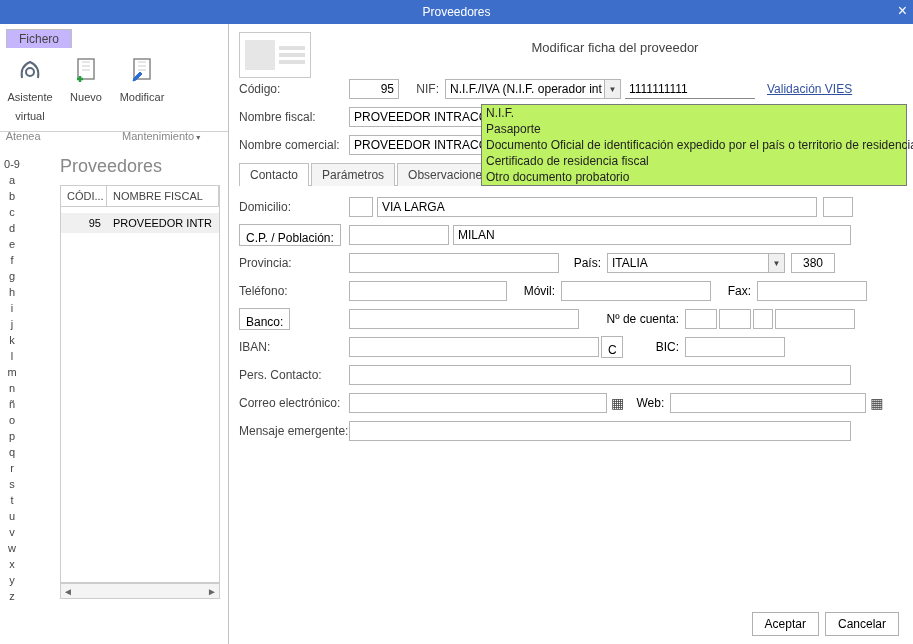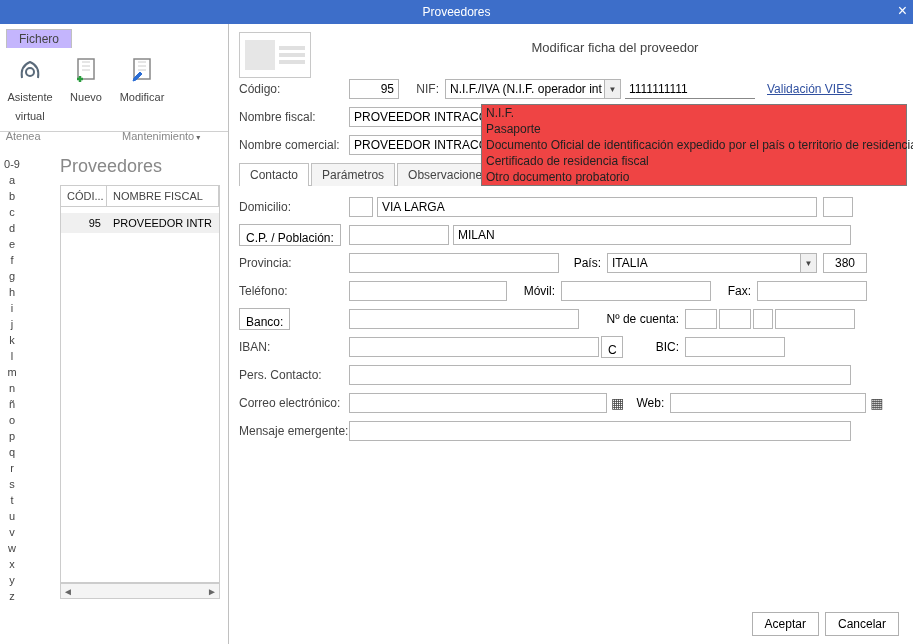--- a/index.html
+++ b/index.html
@@ -60,21 +60,21 @@
 .combo .drop { position: absolute; right: 1px; top: 1px; width: 16px; height: 18px; background: #f0f0f0; border-left: 1px solid #b5b5b5; display: flex; align-items: center; justify-content: center; font-size: 8px; color: #444; cursor: pointer; }
 .link { color: #3050a0; text-decoration: underline; cursor: pointer; margin-left: 12px; }
 .btn-sq { border: 1px solid #b5b5b5; height: 22px; padding: 6px 6px; background: #fff; cursor: pointer; }
 
 
 .tabs { display: flex; border-bottom: 1px solid #c0c0c0; margin-top: 6px; margin-bottom: 10px; }
 .tab { padding: 4px 10px; border: 1px solid #c0c0c0; border-bottom: none; margin-right: 2px; background: #f4f4f4; color: #444; cursor: pointer; position: relative; top: 1px; }
 .tab.active { background: #fff; }
 
 
-.dropdown-list { position: absolute; left: 252px; top: 80px; width: 426px; border: 1px solid #7a7a7a; background: #ef4444; z-index: 50; }
+.dropdown-list { position: absolute; left: 252px; top: 80px; width: 426px; border: 1px solid #7a7a7a; background: #bef264; z-index: 50; }
 .dropdown-list div { padding: 1px 4px; font-size: 12px; color: #222; cursor: pointer; white-space: nowrap; }
 .dropdown-list div.sel { background: #2b5fc1; color: #fff; }
 
 
 .footer { position: absolute; bottom: 8px; right: 14px; display: flex; gap: 6px; }
 .footer button { border: 1px solid #b0b0b0; background: #fff; padding: 4px 12px; cursor: pointer; }
 
 .qr { font-size: 14px; color: #444; }
 </style>
 </head>
@@ -233,21 +233,21 @@
       <div style="width:110px"><button class="btn-sq">C.P. / Población:</button></div>
       <input class="inp" style="width: 100px;">
       <input class="inp" style="width: 398px; margin-left: 4px;" value="MILAN">
     </div>
 
     <div class="form-row">
       <div class="lbl">Provincia:</div>
       <input class="inp" style="width: 210px;">
       <div style="width:42px;text-align:right;margin-right:6px">País:</div>
       <div class="combo">
-        <input class="inp" style="width: 210px;" value="ITALIA">
+        <input class="inp" style="width: 178px;" value="ITALIA">
         <div class="drop">▼</div>
       </div>
       <input class="inp" style="width: 44px; margin-left: 6px; text-align: center;" value="380">
     </div>
 
     <div class="form-row">
       <div class="lbl">Teléfono:</div>
       <input class="inp" style="width: 158px;">
       <div style="width:48px;text-align:right;margin-right:6px">Móvil:</div>
       <input class="inp" style="width: 150px;">

